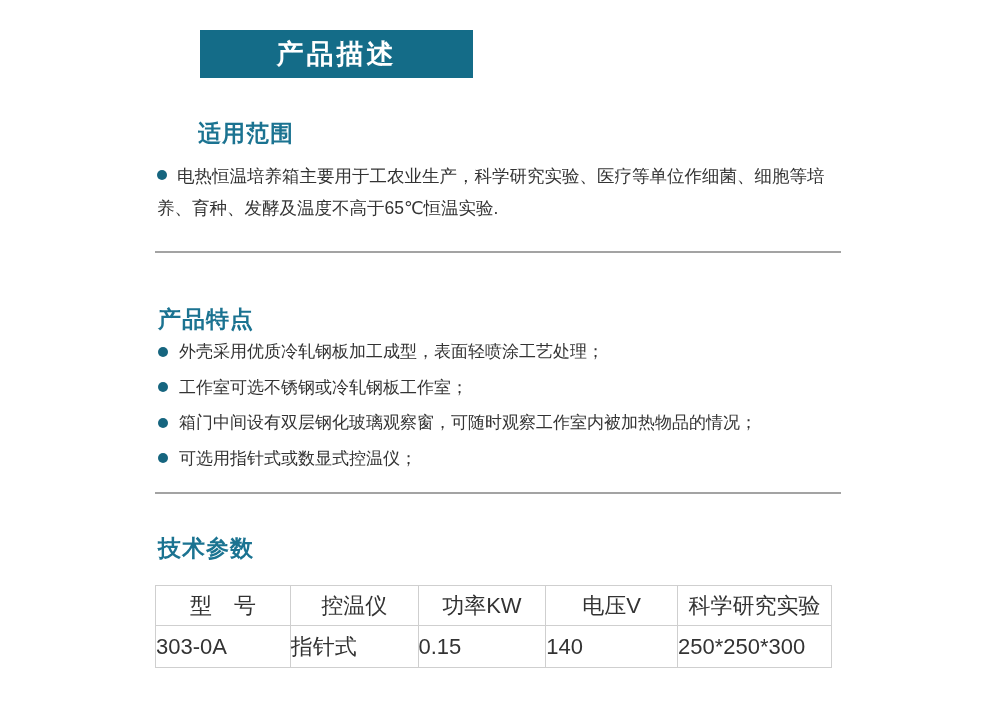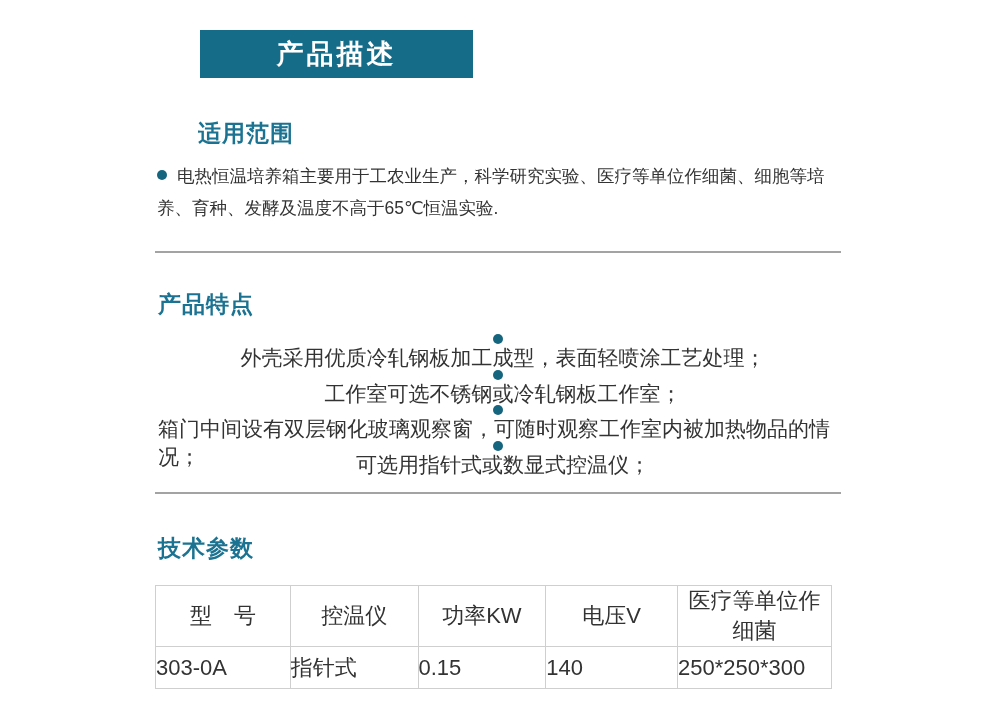--- a/index.html
+++ b/index.html
@@ -25,21 +25,21 @@
   }
 
   
   .section-heading {
     position: absolute; left: 158px;
     font-size: 23px; font-weight: bold;
     color: var(--heading, #1B7391);
     letter-spacing: 1px;
   }
   .heading-scope    { top: 118px; margin-left: 40px; }
-  .heading-features { top: 289px; }
+  .heading-features { top: 304px; }
   .heading-specs    { top: 533px; }
 
   
   .scope-paragraph {
     position: absolute; left: 157px; top: 160px;
     width: 688px;
     font-size: 17.5px; line-height: 32px;
     color: var(--body-text, #333333);
   }
   .inline-bullet {
@@ -61,23 +61,22 @@
 
   
   .features-list {
     position: absolute; left: 158px; top: 334px;
     width: 690px;
     list-style: none;
   }
   .features-list li {
     height: 35.5px;
     display: flex; align-items: center;
-    font-size: 21px;
+    font-size: 17px;
     color: var(--body-text, #333333);
-    flex-direction: column;
   }
   .bullet-dot {
     flex: 0 0 10px;
     width: 10px; height: 10px; border-radius: 50%;
     background: var(--bullet, #16657F);
     margin-right: 11px;
   }
 
   
   .specs-table {
@@ -144,21 +143,21 @@
       <col style="width:128px">
       <col style="width:132px">
       <col style="width:154px">
     </colgroup>
     <thead>
       <tr>
         <th>型　号</th>
         <th>控温仪</th>
         <th>功率KW</th>
         <th>电压V</th>
-        <th>医疗等单位作细菌</th>
+        <th>科学研究实验</th>
       </tr>
     </thead>
     <tbody>
       <tr>
         <td>303-0A</td>
         <td>指针式</td>
         <td>0.15</td>
         <td>140</td>
         <td>250*250*300</td>
       </tr>

